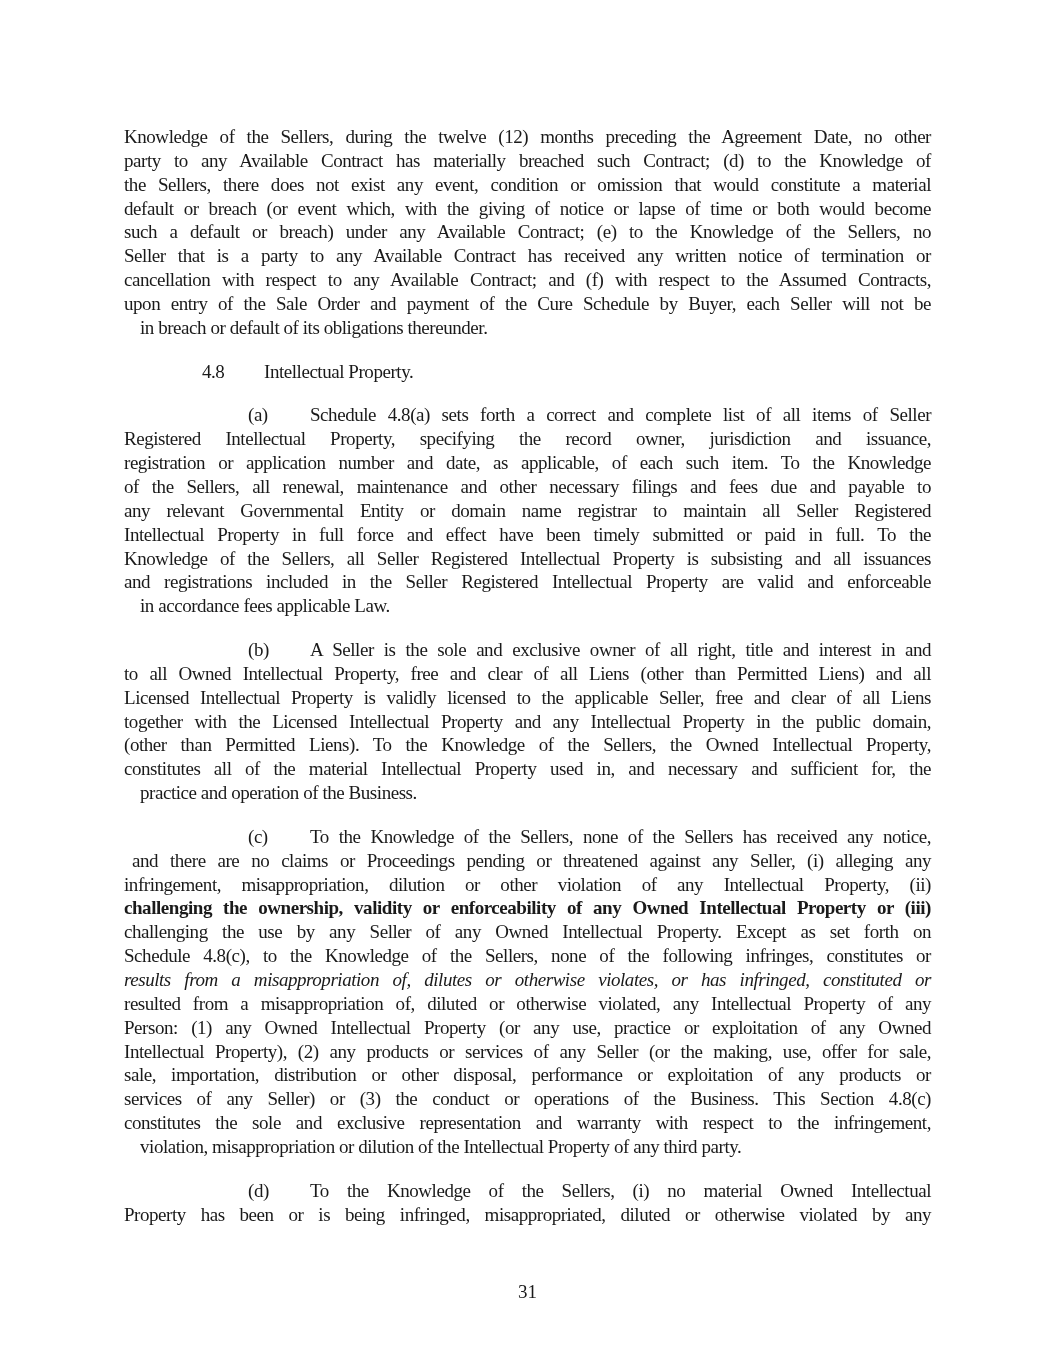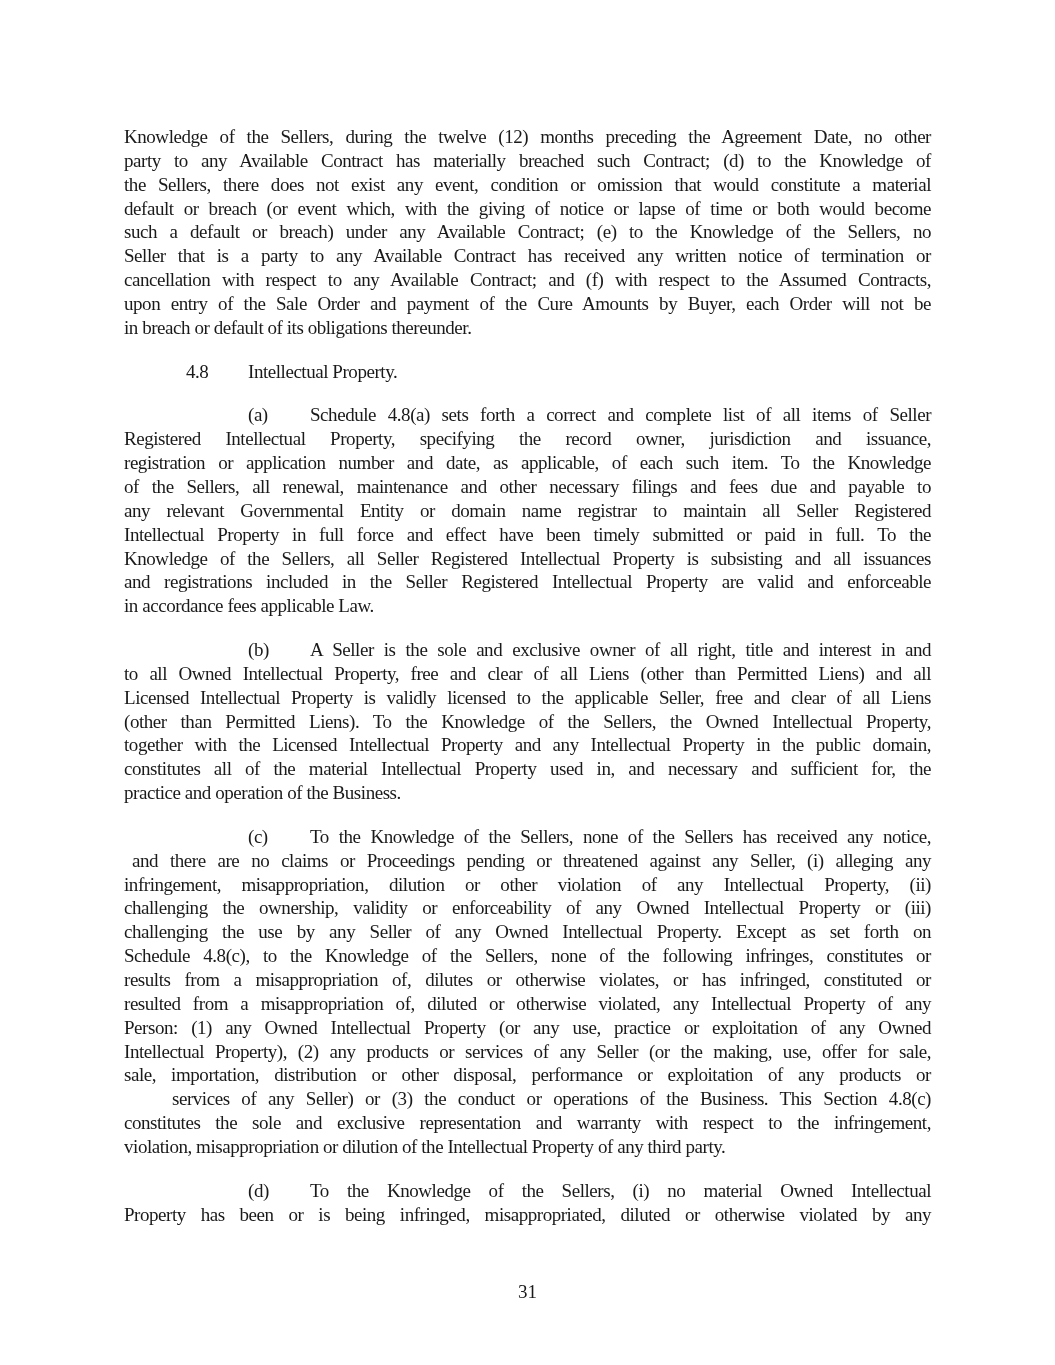--- a/index.html
+++ b/index.html
@@ -29,20 +29,21 @@
       white-space: nowrap;
       letter-spacing: -0.45px;
       word-spacing: 0px;
     }
     .just {
       text-align: justify;
       text-align-last: justify;
     }
     .left {
       text-align: left;
+      margin-left: 16px;
     }
     .para {
       display: block;
     }
     .gap {
       height: 20px;
     }
     .u {
       text-underline-offset: 2px;
       text-decoration-thickness: 1px;
@@ -73,21 +74,21 @@
 <div class="page">
 
   <div class="para">
     <span class="line just" style="white-space: nowrap;">Knowledge of the Sellers, during the twelve (12) months preceding the Agreement Date, no other</span>
     <span class="line just" style="white-space: nowrap;">party to any Available Contract has materially breached such Contract; (d) to the Knowledge of</span>
     <span class="line just" style="white-space: nowrap;">the Sellers, there does not exist any event, condition or omission that would constitute a material</span>
     <span class="line just" style="white-space: nowrap;">default or breach (or event which, with the giving of notice or lapse of time or both would become</span>
     <span class="line just" style="white-space: nowrap;">such a default or breach) under any Available Contract; (e) to the Knowledge of the Sellers, no</span>
     <span class="line just" style="white-space: nowrap;">Seller that is a party to any Available Contract has received any written notice of termination or</span>
     <span class="line just" style="white-space: nowrap;">cancellation with respect to any Available Contract; and (f) with respect to the Assumed Contracts,</span>
-    <span class="line just" style="white-space: nowrap;">upon entry of the Sale Order and payment of the Cure Amounts by Buyer, each Order will not be</span>
+    <span class="line just" style="white-space: nowrap;">upon entry of the Sale Order and payment of the Cure Schedule by Buyer, each Seller will not be</span>
     <span class="line left" style="white-space: nowrap;">in breach or default of its obligations thereunder.</span>
   </div>
 
   <div class="gap"></div>
 
   <div class="line left" style="white-space: nowrap;">
     <span class="heading-num">4.8</span><span class="u">Intellectual Property</span><span>.</span>
   </div>
 
   <div class="gap"></div>
@@ -107,45 +108,45 @@
   </div>
 
   <div class="gap"></div>
 
   <div class="para">
     <div class="line just" style="white-space: nowrap;">
       <span class="sub-num">(b)</span><span>A Seller is the sole and exclusive owner of all right, title and interest in and</span>
     </div>
     <span class="line just" style="white-space: nowrap;">to all Owned Intellectual Property, free and clear of all Liens (other than Permitted Liens) and all</span>
     <span class="line just" style="white-space: nowrap;">Licensed Intellectual Property is validly licensed to the applicable Seller, free and clear of all Liens</span>
+    <span class="line just" style="white-space: nowrap;">together with the Licensed Intellectual Property and any Intellectual Property in the public domain,</span>
     <span class="line just" style="white-space: nowrap;">(other than Permitted Liens). To the Knowledge of the Sellers, the Owned Intellectual Property,</span>
-    <span class="line just" style="white-space: nowrap;">together with the Licensed Intellectual Property and any Intellectual Property in the public domain,</span>
     <span class="line just" style="white-space: nowrap;">constitutes all of the material Intellectual Property used in, and necessary and sufficient for, the</span>
     <span class="line left" style="white-space: nowrap;">practice and operation of the Business.</span>
   </div>
 
   <div class="gap"></div>
 
   <div class="para">
     <div class="line just" style="white-space: nowrap;">
       <span class="sub-num">(c)</span><span>To the Knowledge of the Sellers, none of the Sellers has received any notice,</span>
     </div>
     <span class="line just" style="white-space: nowrap; margin-left: 8px;">and there are no claims or Proceedings pending or threatened against any Seller, (i) alleging any</span>
     <span class="line just" style="white-space: nowrap;">infringement, misappropriation, dilution or other violation of any Intellectual Property, (ii)</span>
-    <span class="line just" style="white-space: nowrap;">challenging the ownership, validity or enforceability of any Owned Intellectual Property or (iii)</span>
+    <span class="line just" style="white-space: nowrap; font-weight: bold;">challenging the ownership, validity or enforceability of any Owned Intellectual Property or (iii)</span>
     <span class="line just" style="white-space: nowrap;">challenging the use by any Seller of any Owned Intellectual Property. Except as set forth on</span>
     <div class="line just" style="white-space: nowrap;">
       <span class="u">Schedule 4.8(c)</span><span>, to the Knowledge of the Sellers, none of the following infringes, constitutes or</span>
     </div>
-    <span class="line just" style="white-space: nowrap;">results from a misappropriation of, dilutes or otherwise violates, or has infringed, constituted or</span>
+    <span class="line just" style="white-space: nowrap; font-style: italic;">results from a misappropriation of, dilutes or otherwise violates, or has infringed, constituted or</span>
     <span class="line just" style="white-space: nowrap;">resulted from a misappropriation of, diluted or otherwise violated, any Intellectual Property of any</span>
     <span class="line just" style="white-space: nowrap;">Person: (1) any Owned Intellectual Property (or any use, practice or exploitation of any Owned</span>
     <span class="line just" style="white-space: nowrap;">Intellectual Property), (2) any products or services of any Seller (or the making, use, offer for sale,</span>
     <span class="line just" style="white-space: nowrap;">sale, importation, distribution or other disposal, performance or exploitation of any products or</span>
-    <div class="line just" style="white-space: nowrap; margin-left: 48px;">
+    <div class="line just" style="white-space: nowrap;">
       <span>services of any Seller) or (3) the conduct or operations of the Business. This </span><span class="u">Section 4.8(c)</span>
     </div>
     <span class="line just" style="white-space: nowrap;">constitutes the sole and exclusive representation and warranty with respect to the infringement,</span>
     <span class="line left" style="white-space: nowrap;">violation, misappropriation or dilution of the Intellectual Property of any third party.</span>
   </div>
 
   <div class="gap"></div>
 
   <div class="para">
     <div class="line just" style="white-space: nowrap;">

